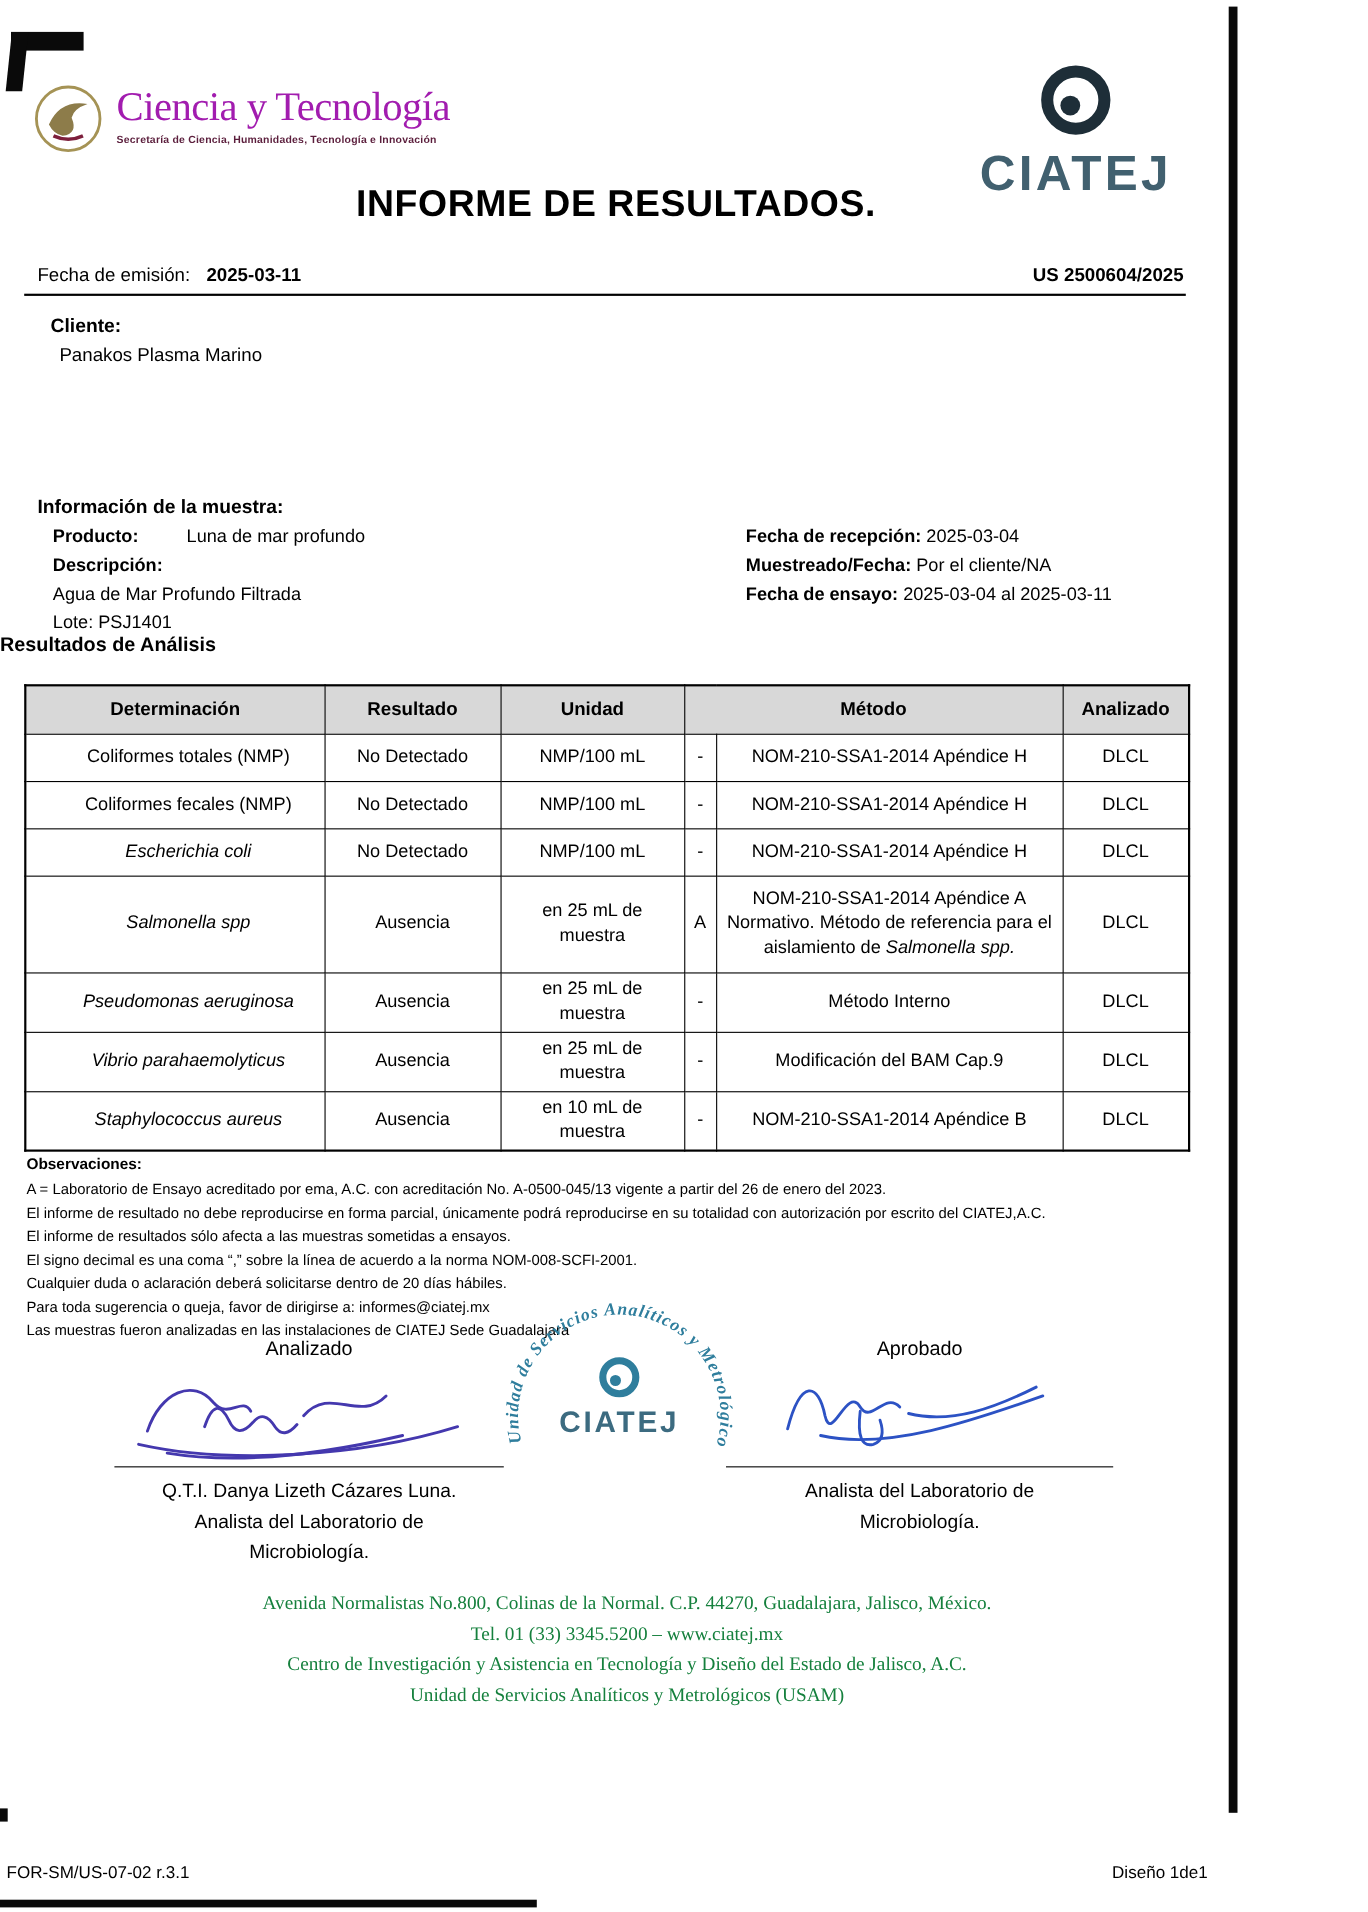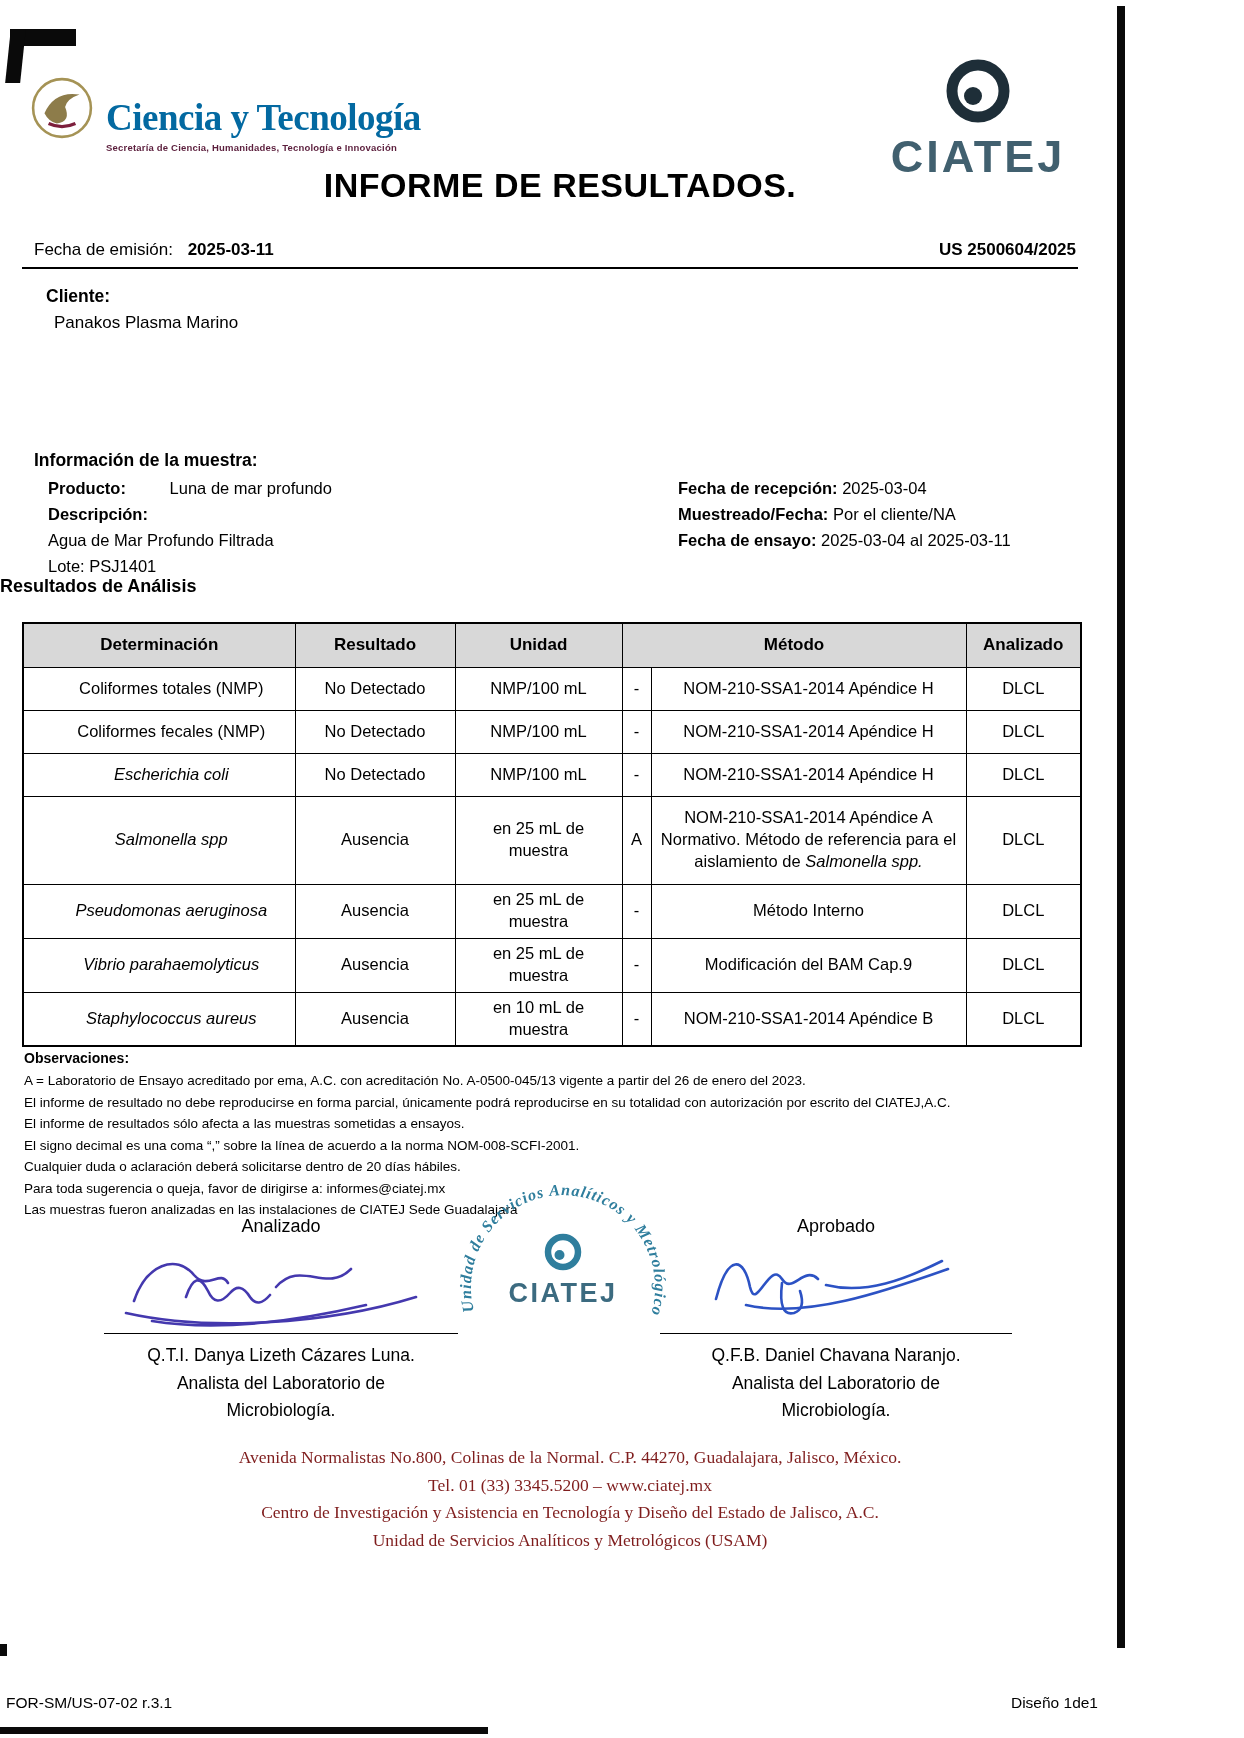--- a/index.html
+++ b/index.html
@@ -10,21 +10,21 @@
   .artifact { position:absolute; background:#0a0a0a; }
   .a-tl-h { left:10px; top:29px; width:66px; height:17px; }
   .a-tl-v { left:8px;  top:29px; width:15px; height:54px; transform:skewX(-6deg); }
   .a-right { left:1117px; top:6px; width:8px; height:1642px; }
   .a-bl-tick { left:0px; top:1644px; width:7px; height:12px; }
   .a-bottom { left:0px; top:1727px; width:488px; height:7px; }
 
   
   .gov-logo { position:absolute; left:30px; top:76px; display:flex; align-items:flex-start; }
   .gov-text { margin-left:12px; }
-  .gov-title { font-family:"Liberation Serif", serif; font-weight:bold; font-size:37px; color:#0369a1; line-height:44px; letter-spacing:-0.5px;margin-top:20px; }
+  .gov-title { font-family:"Liberation Serif", serif; font-weight:normal; font-size:37px; color:#a21caf; line-height:44px; letter-spacing:-0.5px; }
   .gov-sub { font-size:9.5px; font-weight:bold; color:#5b1e3c; margin-top:2px; letter-spacing:0.2px; }
 
   .ciatej-logo { position:absolute; left:868px; top:56px; width:220px; text-align:center; }
   .ciatej-word { font-size:45px; font-weight:bold; color:#41606f; letter-spacing:3px; line-height:42px; }
 
   .doc-title { position:absolute; left:0; top:166px; width:1120px; text-align:center; font-size:34px; font-weight:bold; letter-spacing:0.5px; }
 
   .meta-row { position:absolute; left:22px; top:240px; width:1056px; display:flex; justify-content:space-between; align-items:flex-end; border-bottom:2.5px solid #000; padding:0 2px 7px 12px; font-size:17px; }
   .b { font-weight:bold; }
 
@@ -60,21 +60,21 @@
   .sig-right { left:660px; top:1216px; width:352px; }
   .sig-title { font-size:18px; margin-bottom:2px; }
   .sig-canvas { height:94px; }
   .sig-line { border-top:1.6px solid #000; margin-bottom:8px; }
   .sig-name { line-height:27.5px; }
 
   .stamp { position:absolute; left:413px; top:1150px; }
   .stamp-arc-text { fill:#2f7e9d; font-family:"Liberation Serif", serif; font-style:italic; font-weight:bold; font-size:16px; letter-spacing:1px; }
   .stamp-word { fill:#3c6b80; font-family:"Liberation Sans", sans-serif; font-weight:bold; font-size:27px; letter-spacing:2.5px; }
 
-  .footer { position:absolute; left:0; top:1444px; width:1140px; text-align:center; font-family:"Liberation Serif", serif; font-size:17.5px; color:#7f1d1d; line-height:27.5px; }
+  .footer { position:absolute; left:0; top:1444px; width:1140px; text-align:center; font-family:"Liberation Serif", serif; font-size:17.5px; color:#15803d; line-height:27.5px; }
 
   .bottom-left { position:absolute; left:6px; top:1694px; font-size:15.5px; }
   .bottom-right { position:absolute; right:146px; top:1694px; font-size:15.5px; }
 </style>
 </head>
 <body>
 
 <div class="page">
 
   <div class="artifact a-tl-h"></div>
@@ -281,21 +281,20 @@
       <svg width="300" height="94" viewBox="0 0 300 94">
         <g fill="none" stroke="#2c52c4" stroke-width="2.6" stroke-linecap="round">
           <path d="M30,60 C42,14 58,18 64,48 C70,74 84,20 96,40 C106,56 118,26 132,40"></path>
           <path d="M96,44 q-4,34 12,30 q12,-4 6,-22"></path>
           <path d="M60,66 C120,80 200,52 262,30"></path>
           <path d="M140,46 C180,56 220,40 256,22"></path>
         </g>
       </svg>
     </div>
     <div class="sig-line"></div>
-    <div class="sig-name">Q.F.B. Daniel Chavana Naranjo.</div>
     <div class="sig-name">Analista del Laboratorio de</div>
     <div class="sig-name">Microbiología.</div>
   </div>
 
   <footer class="footer">
     <div>Avenida Normalistas No.800, Colinas de la Normal. C.P. 44270, Guadalajara, Jalisco, México.</div>
     <div>Tel. 01 (33) 3345.5200 – www.ciatej.mx</div>
     <div>Centro de Investigación y Asistencia en Tecnología y Diseño del Estado de Jalisco, A.C.</div>
     <div>Unidad de Servicios Analíticos y Metrológicos (USAM)</div>
   </footer>

